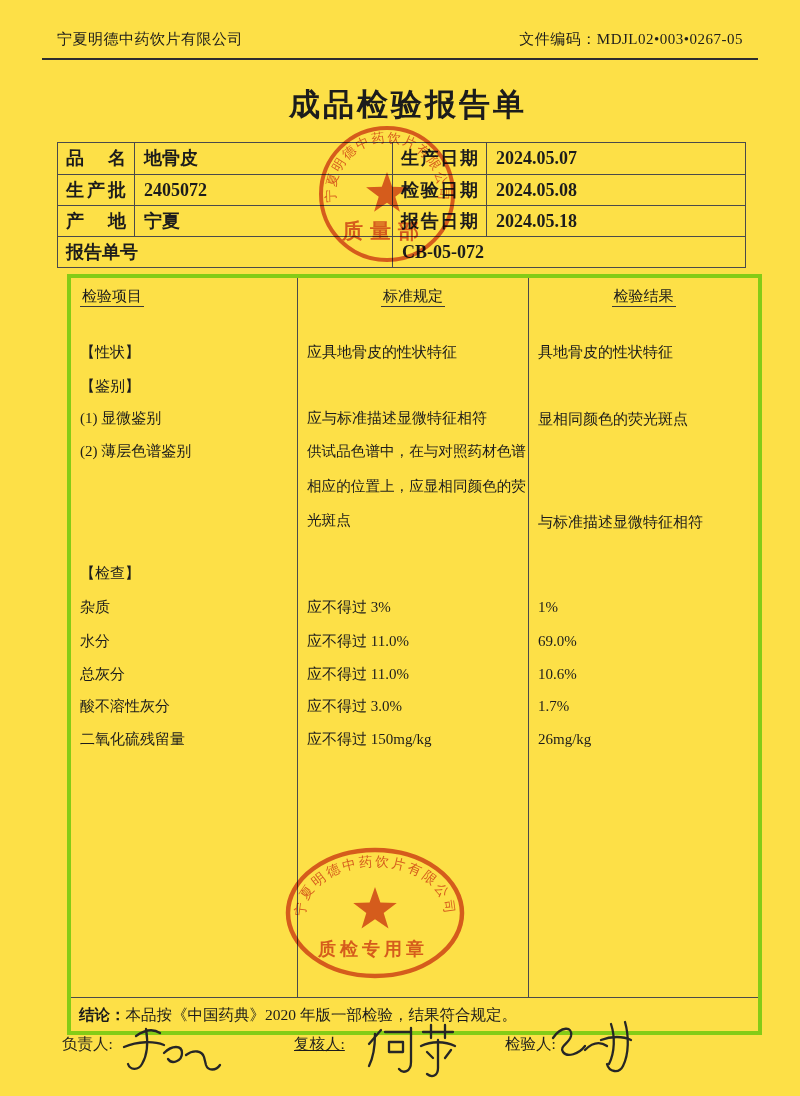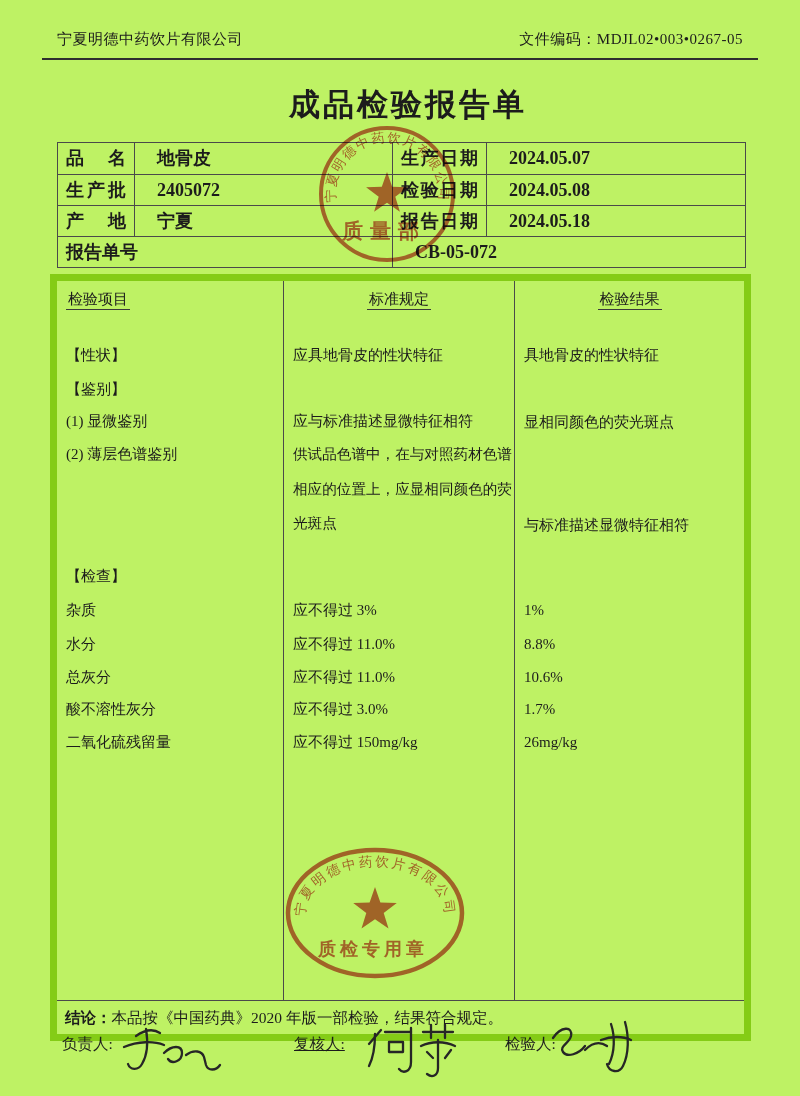--- a/index.html
+++ b/index.html
@@ -1,17 +1,17 @@
 <!DOCTYPE html>
 <html><head>
 <meta charset="utf-8">
 <style>
   html,body{margin:0;padding:0;background:#e8e8e8;}
   .page{
-    position:relative;width:800px;height:1096px;background:#bef264;
+    position:relative;width:800px;height:1096px;background:#fde047;
     font-family:"Liberation Serif","DejaVu Serif",serif;color:#1c1c1c;
     overflow:hidden;margin:0 auto;
   }
   
   .doc-header{
     position:absolute;left:42px;right:42px;top:30px;
     border-bottom:2px solid #2e2e2e;padding:0 15px 9px 15px;
     display:flex;justify-content:space-between;align-items:flex-end;
     font-size:15px;letter-spacing:.5px;
   }
@@ -24,27 +24,27 @@
   .info{
     position:absolute;left:57px;top:142px;width:687px;
     border:1px solid #4a4a4a;display:grid;
     grid-template-columns:76px 258px 94px 259px;
     grid-auto-rows:31px;font-size:18px;z-index:1;font-weight:bold;
   }
   .info>div{box-sizing:border-box;line-height:30px;overflow:hidden;}
   .bl{border-left:1px solid #4a4a4a;}
   .bt{border-top:1px solid #4a4a4a;}
   .lab{padding:0 8px;text-align:justify;text-align-last:justify;}
-  .val{padding-left:22px;}
+  .val{padding-left:9px;}
   .span-l{grid-column:1/3;}
   .span-r{grid-column:3/5;}
   
   .main{
-    position:absolute;left:50px;top:274px;width:687px;
-    border:7px solid #84cc16;box-sizing:content-box;z-index:1;
+    position:absolute;left:67px;top:274px;width:687px;
+    border:4px solid #84cc16;box-sizing:content-box;z-index:1;
   }
   .main-body{display:flex;height:719px;}
   .mcol{box-sizing:border-box;}
   .mcol1{width:226px;}
   .mcol2{width:231px;border-left:1px solid #4a4a4a;}
   .mcol3{width:230px;border-left:1px solid #4a4a4a;}
   .cell{box-sizing:border-box;font-size:15px;padding-left:9px;overflow:hidden;}
   .center{text-align:center;padding-left:0;}
   .hdr{height:56px;padding-top:9px;}
   .hdr span{border-bottom:1px solid #3a3a3a;padding:0 2px 2px 2px;}
@@ -149,21 +149,21 @@
 
       <div class="mcol mcol3">
         <div class="cell hdr center"><span>检验结果</span></div>
         <div class="cell h1">具地骨皮的性状特征</div>
         <div class="cell h2"></div>
         <div class="cell h4">显相同颜色的荧光斑点</div>
         <div class="cell h3">与标准描述显微特征相符</div>
         <div class="cell h5"></div>
         <div class="cell h6"></div>
         <div class="cell h7">1%</div>
-        <div class="cell h8">8.8%</div>
+        <div class="cell h8">69.0%</div>
         <div class="cell h9">10.6%</div>
         <div class="cell h10">1.7%</div>
         <div class="cell h11">26mg/kg</div>
         <div class="cell h12"></div>
       </div>
     </div>
 
     <div class="conclusion">
       <span class="c-label">结论：</span><span>本品按《中国药典》2020 年版一部检验，结果符合规定。</span>
     </div>

